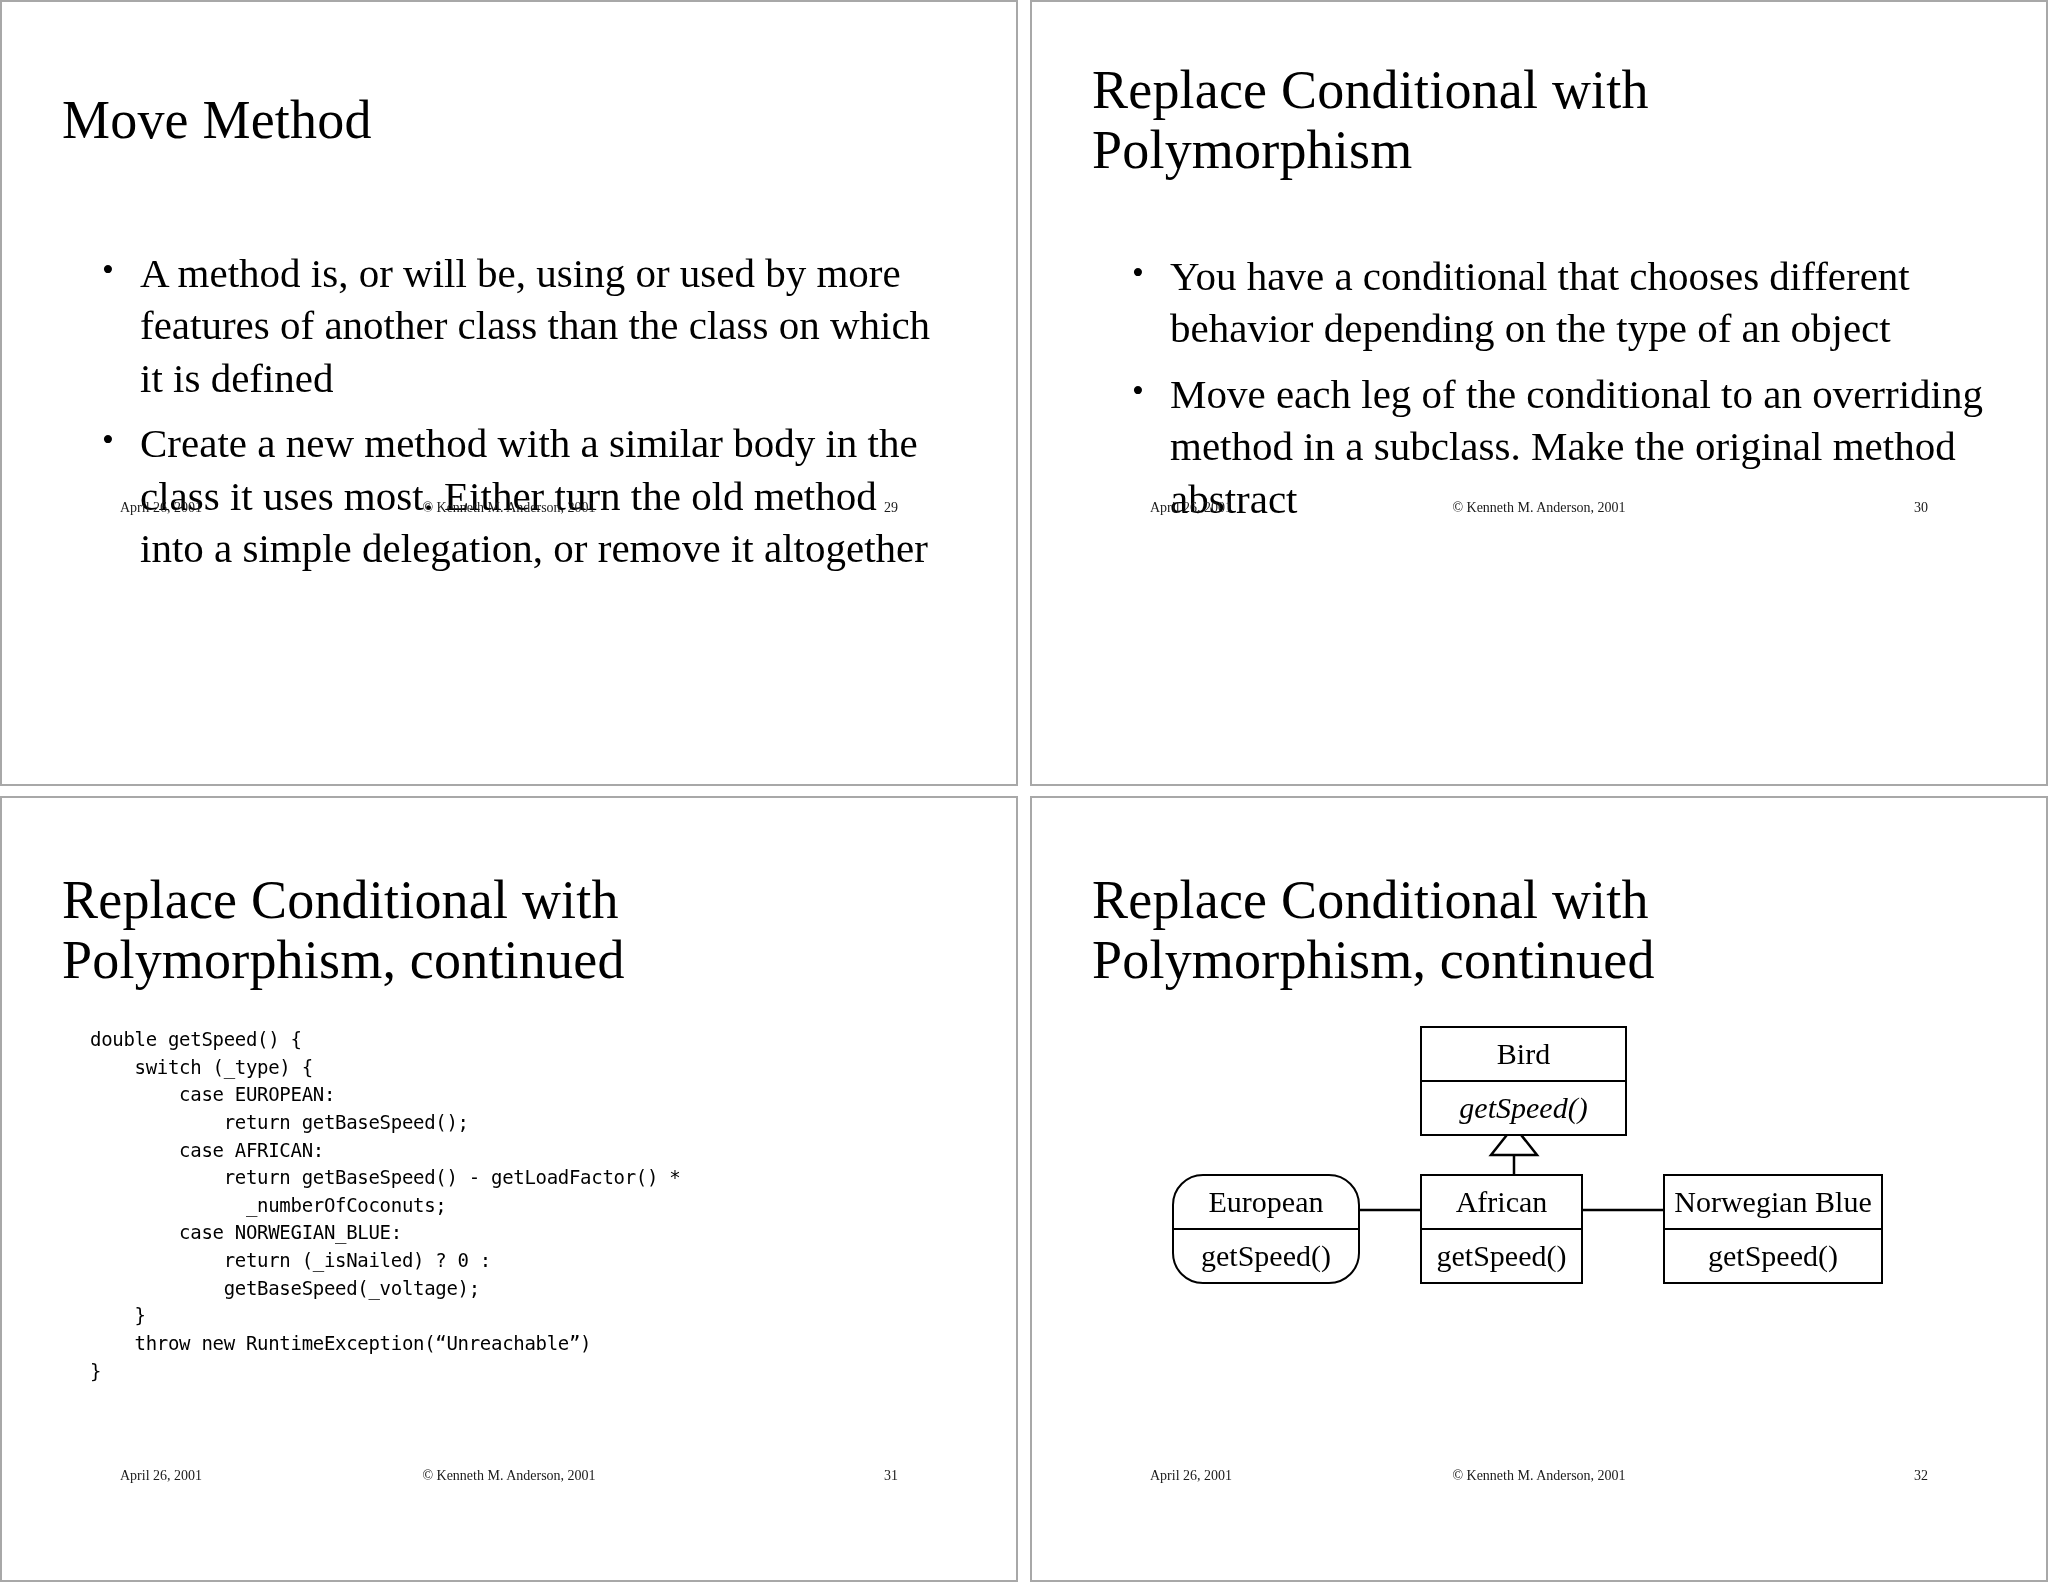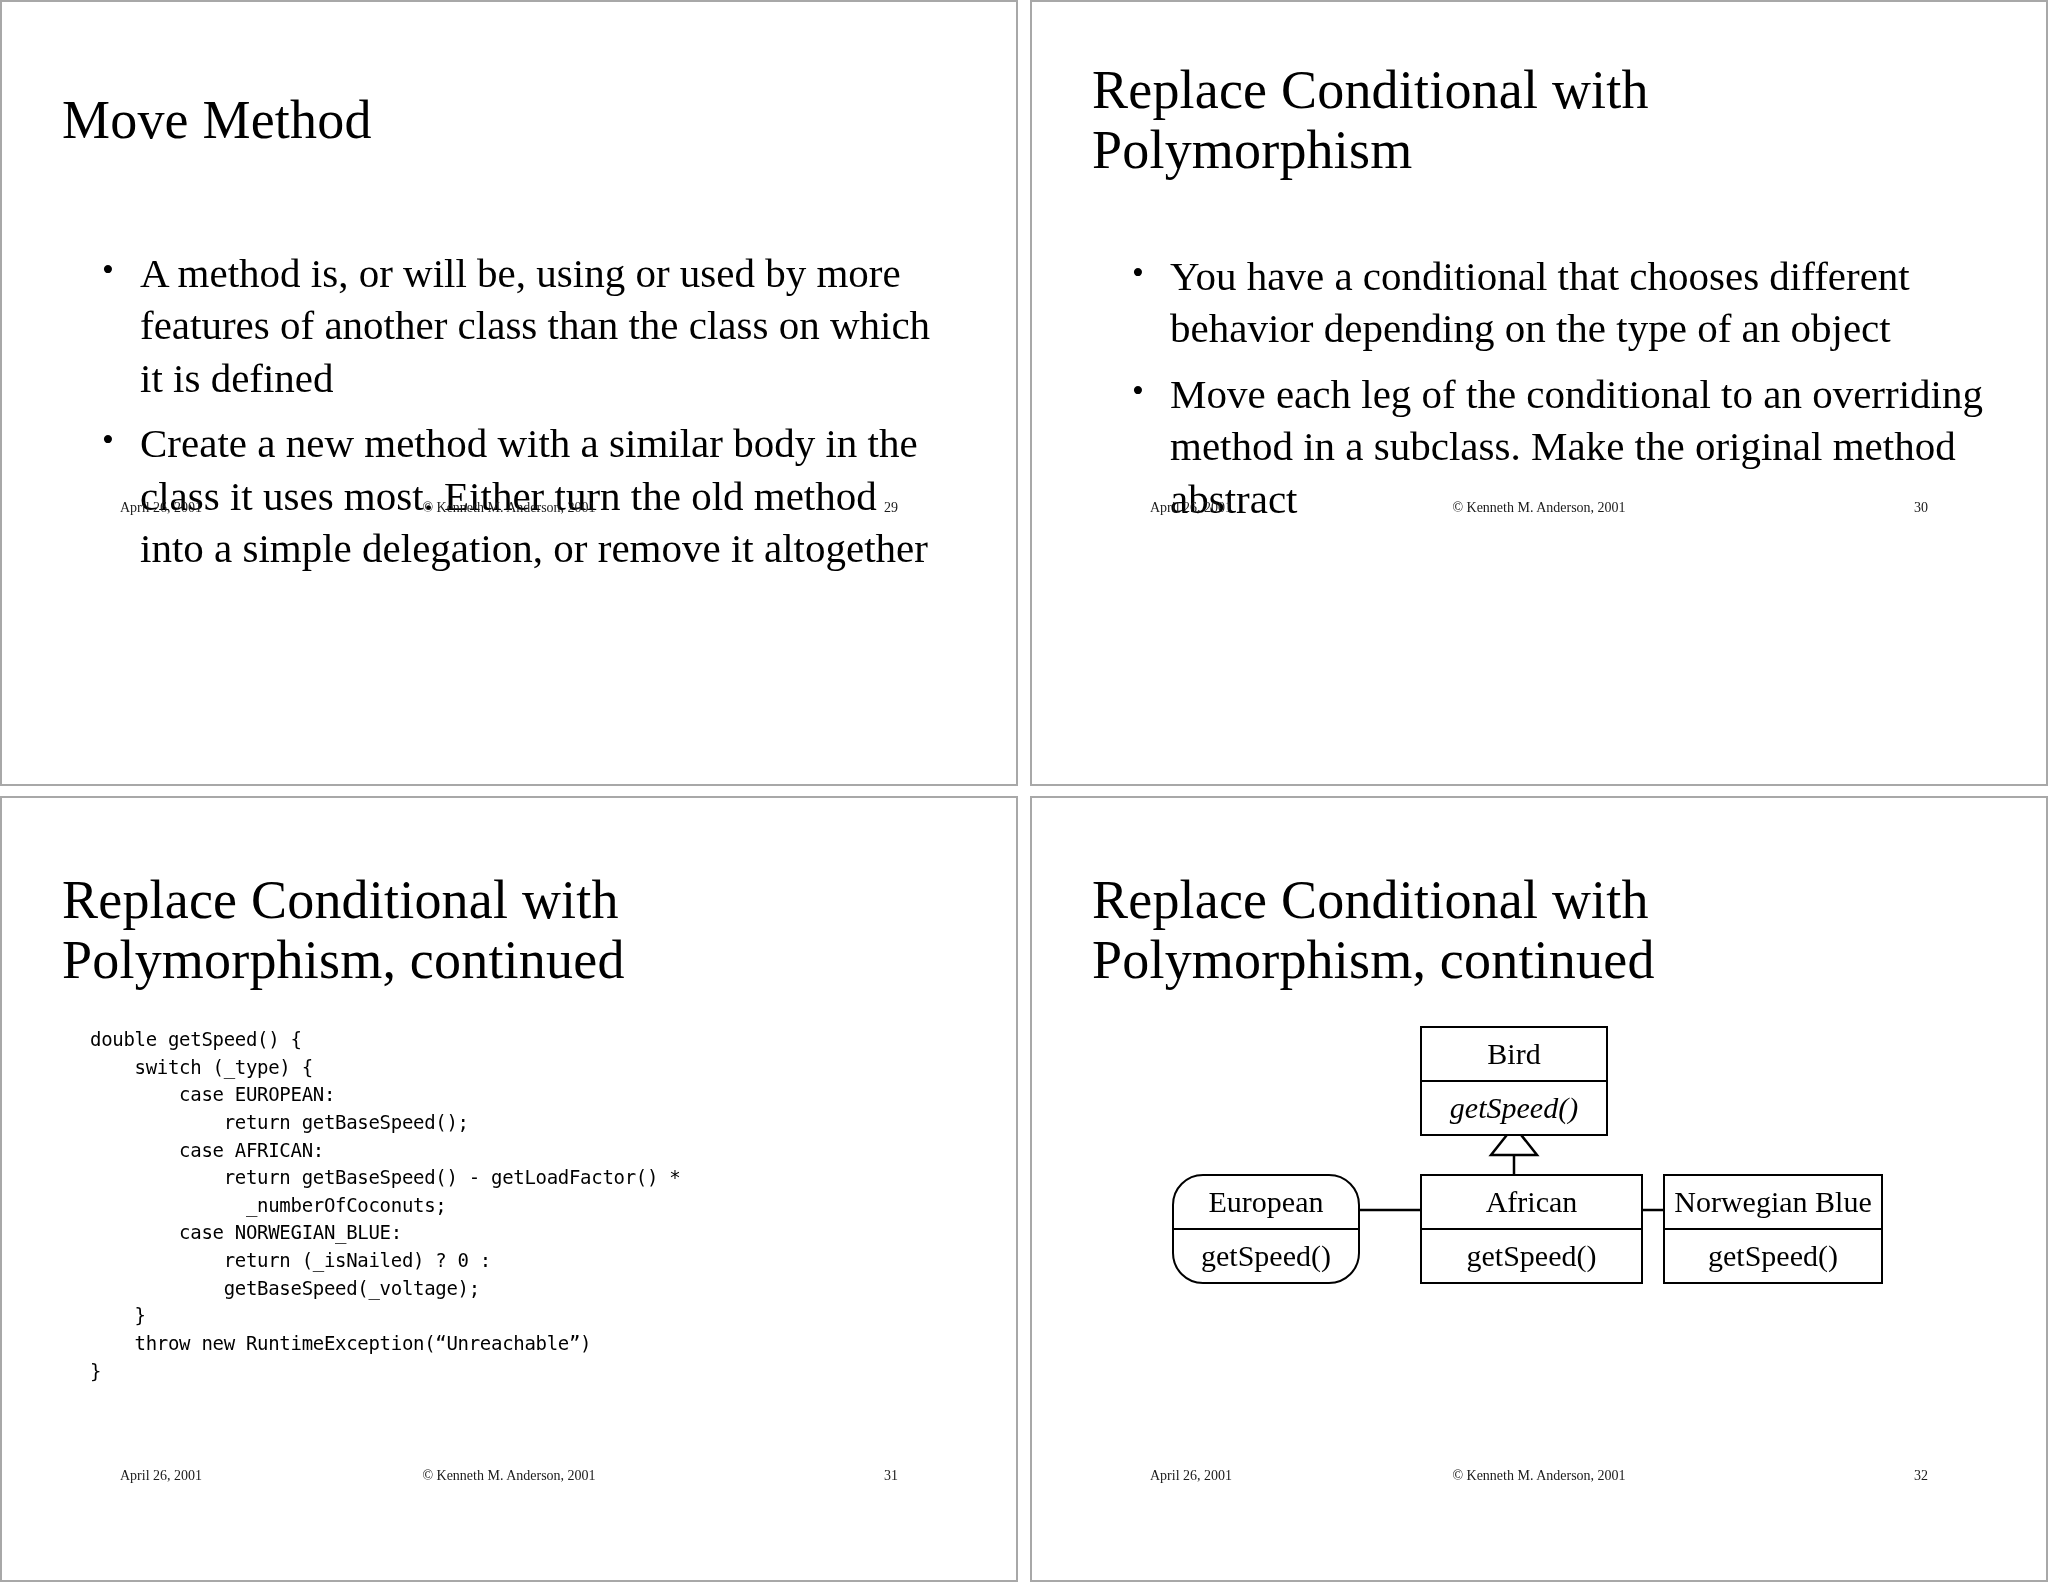--- a/index.html
+++ b/index.html
@@ -148,23 +148,23 @@
     overflow: hidden;
   }
   .uml-ops {
     height: 52px;
     line-height: 52px;
     white-space: nowrap;
     overflow: hidden;
   }
   .uml-ops.italic { font-style: italic; }
 
-  #uml-bird      { left: 388px; top: 12px;  width: 188px; }
+  #uml-bird      { left: 388px; top: 12px;  width: 207px; }
   #uml-european  { left: 140px; top: 160px; width: 188px; border-radius: 31px; }
-  #uml-african   { left: 388px; top: 160px; width: 223px; }
+  #uml-african   { left: 388px; top: 160px; width: 163px; }
   #uml-norwegian { left: 631px; top: 160px; width: 220px; }
 
   .uml-svg { position: absolute; left: 0; top: 0; }
 </style>
 </head>
 <body>
 
 <div class="handout-grid">
 
   <div class="slide" id="slide-29">

